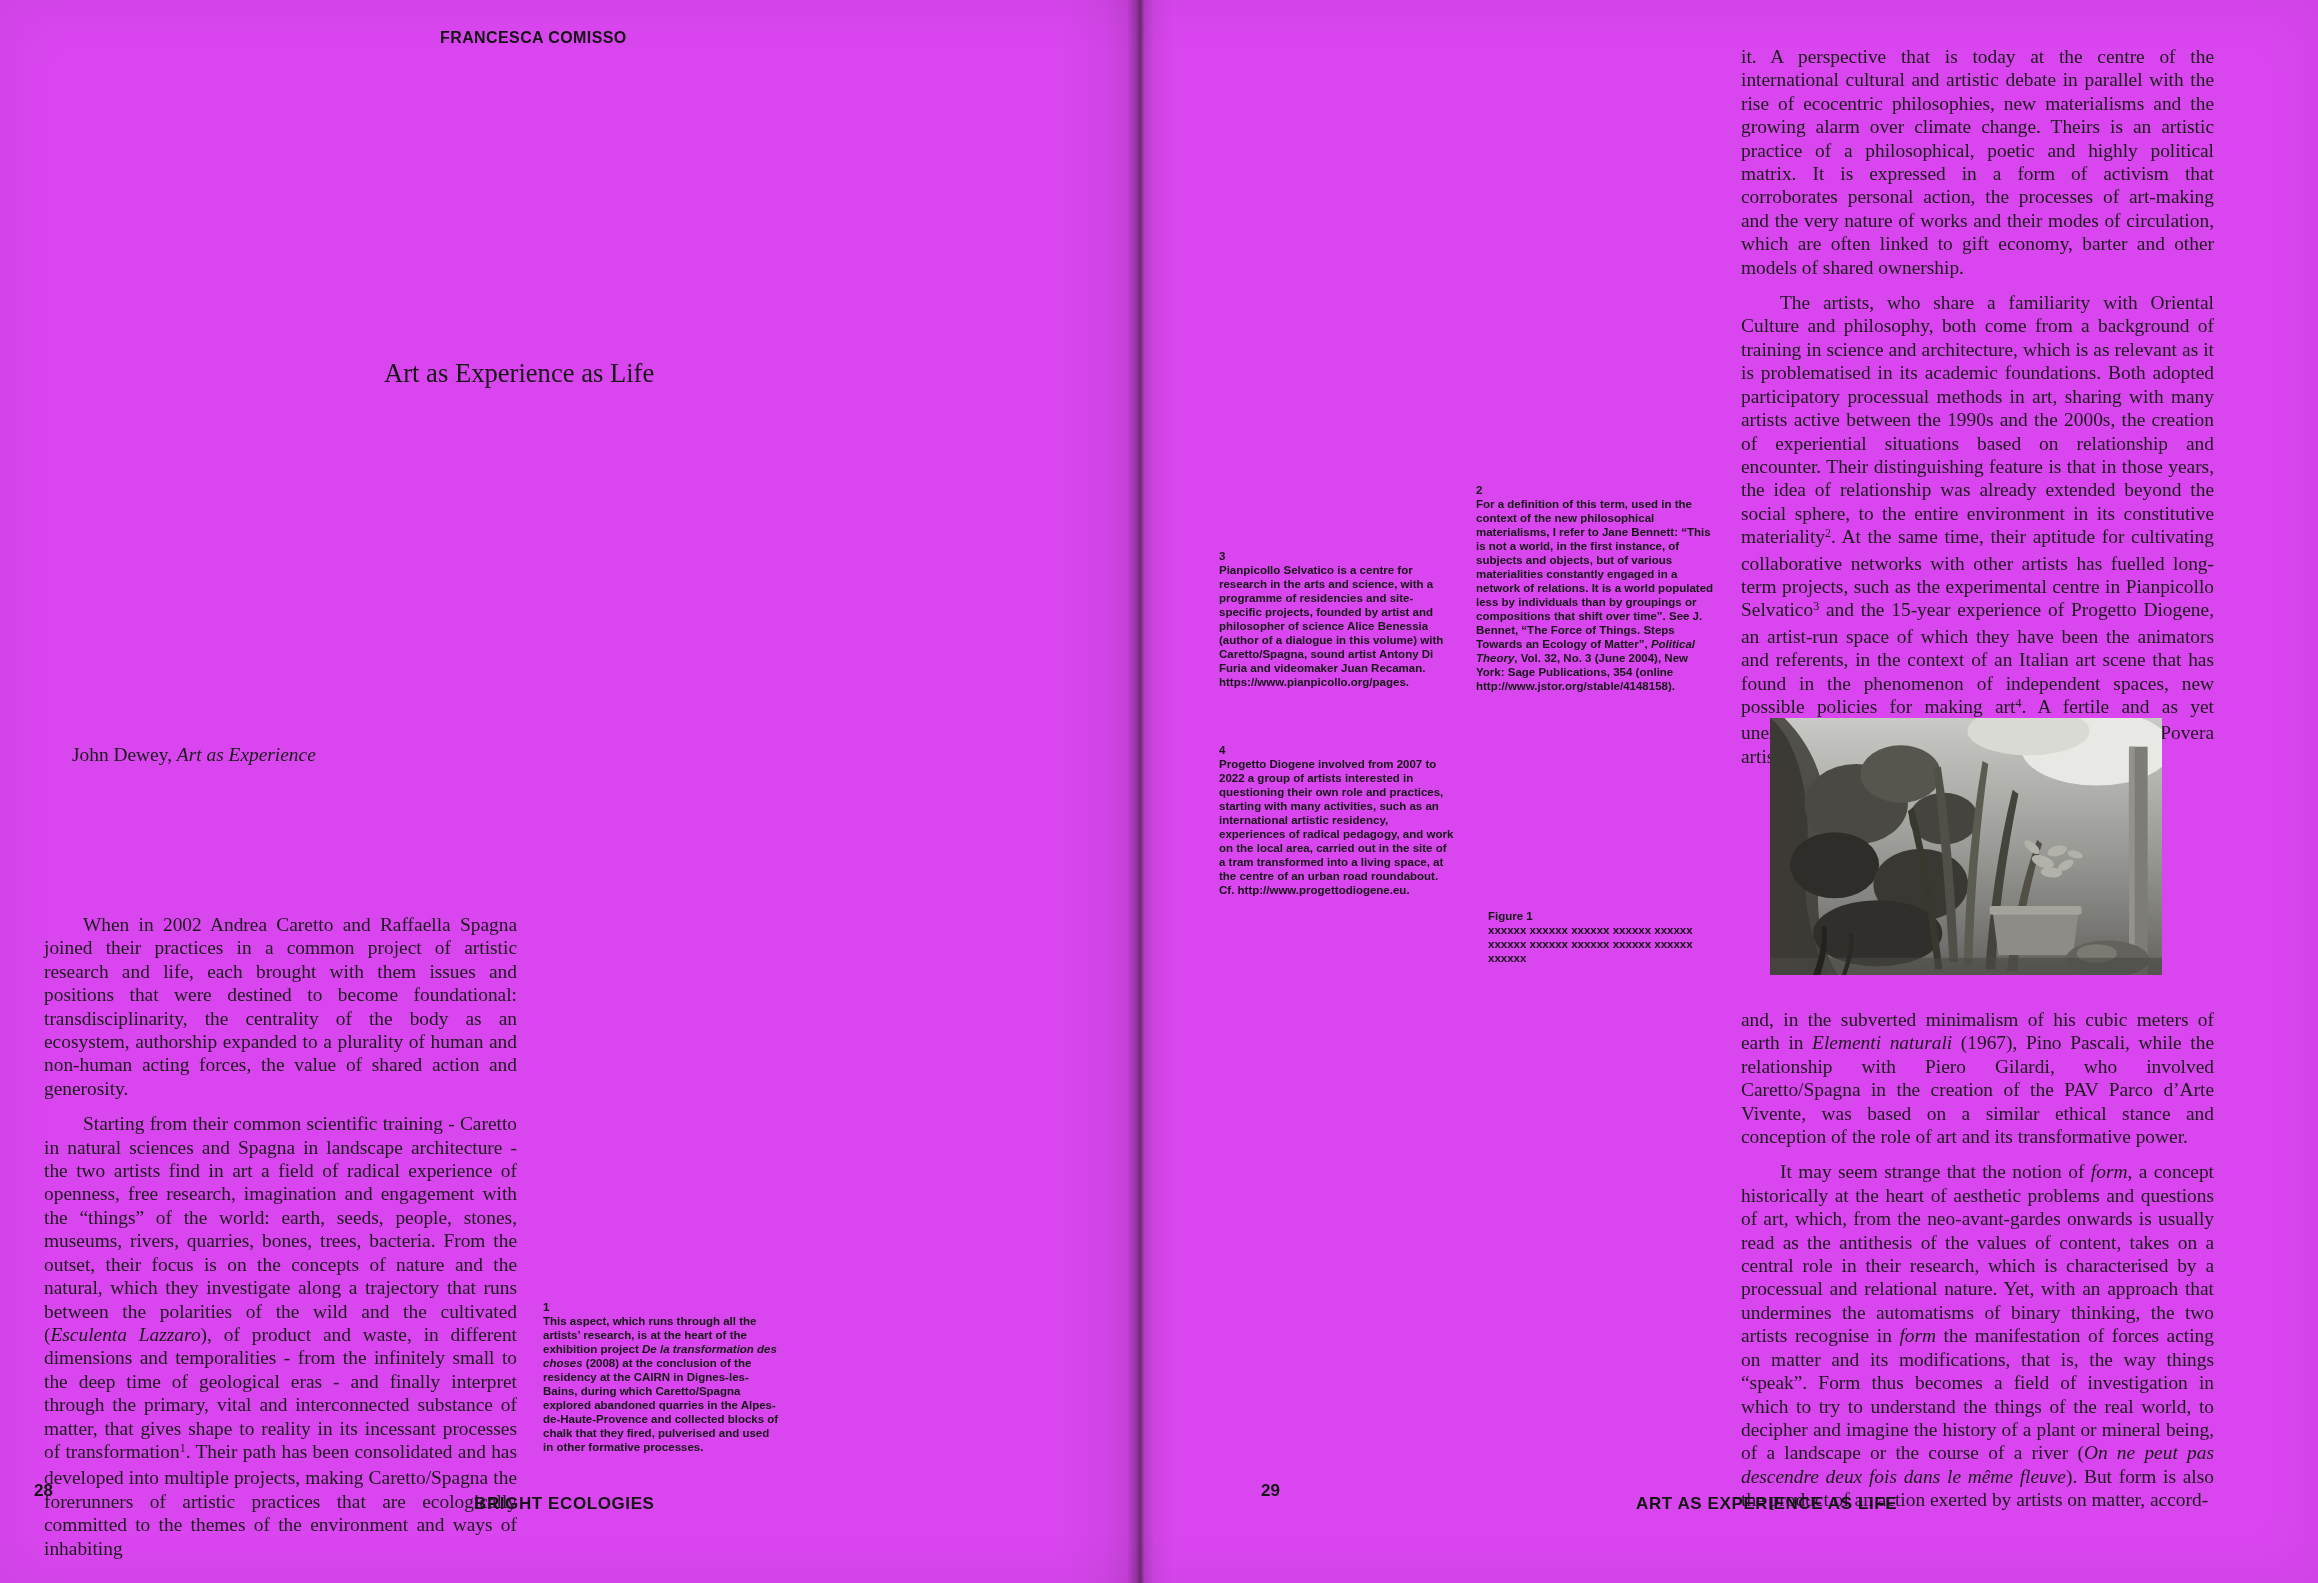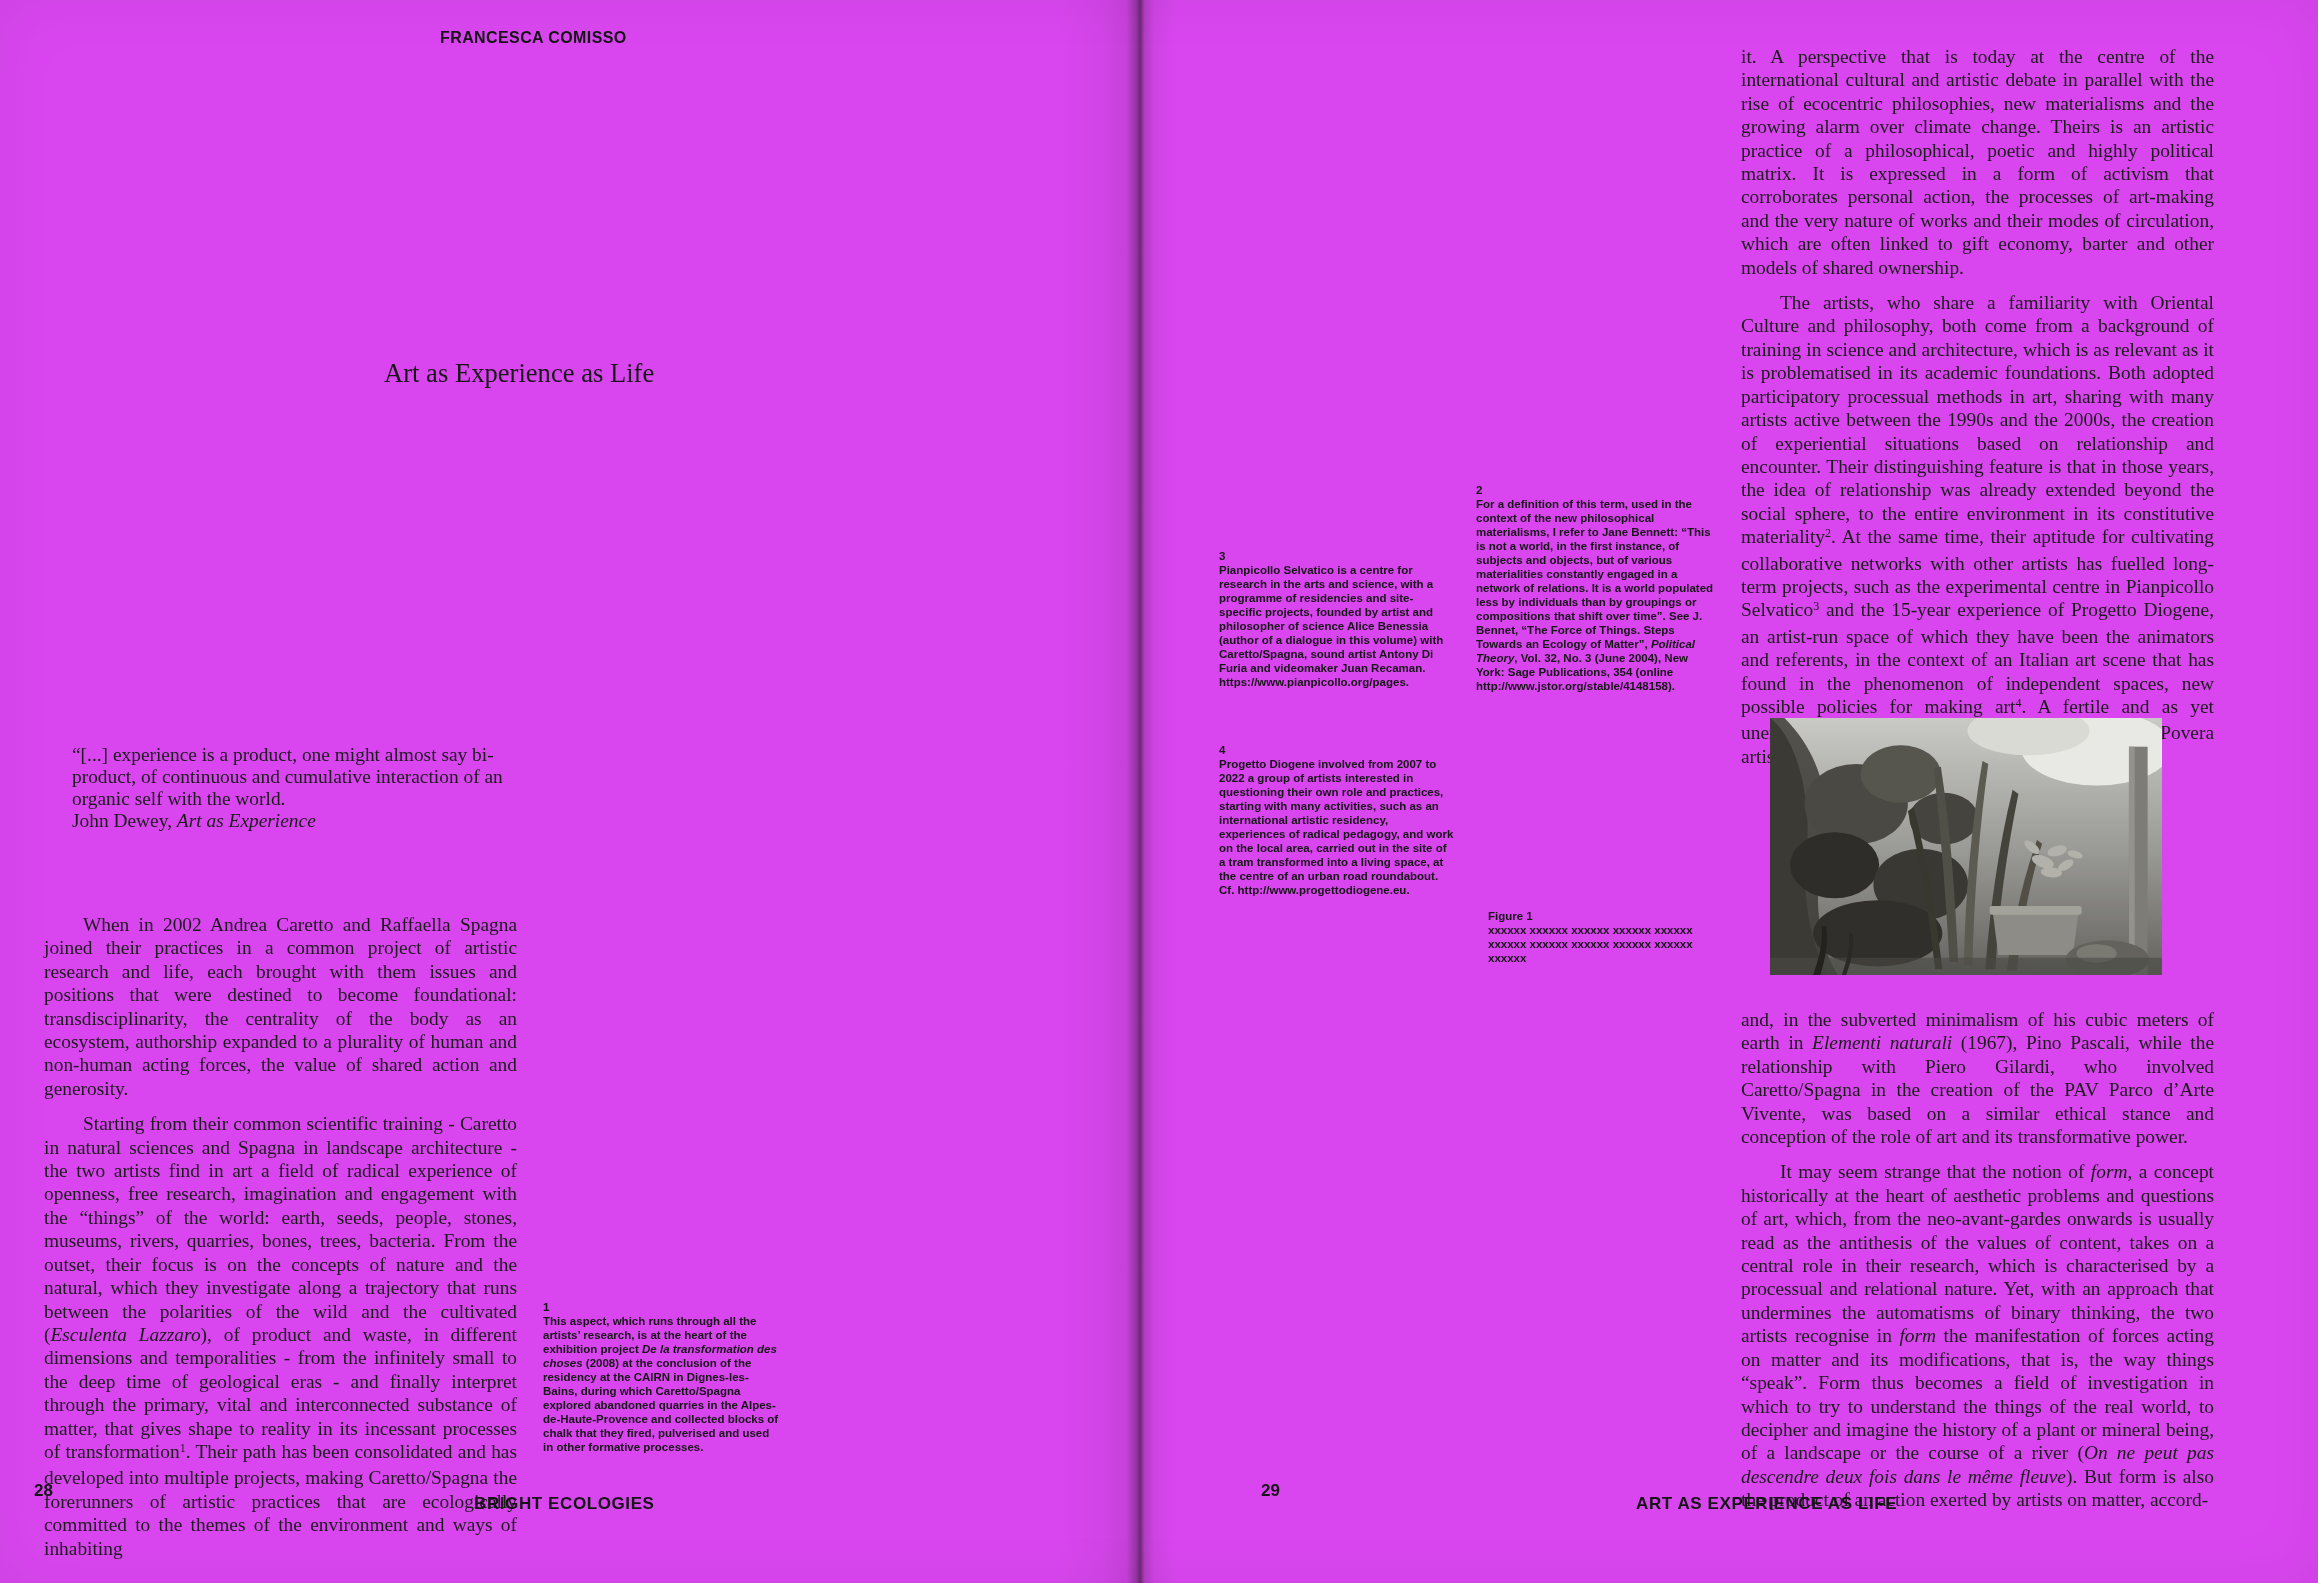--- a/index.html
+++ b/index.html
@@ -109,21 +109,20 @@
 <body>
 
 <div class="spread">
 
   <section class="page page-left">
     <div class="running-head">FRANCESCA COMISSO</div>
 
     <h1 class="essay-title">Art as Experience as Life</h1>
 
     <blockquote class="epigraph">
-      <p>“[...] experience is a product, one might almost say bi-product, of continuous and cumulative interaction of an organic self with the world.</p>
       <p><span>John Dewey, </span><i>Art as Experience</i></p>
     </blockquote>
 
     <div class="body-col left-body">
       <p class="p-indent"><span>When in 2002 Andrea Caretto and Raffaella Spagna joined their practices in a common project of artistic research and life, each brought with them issues and positions that were destined to become foundational: transdisciplinarity, the centrality of the body as an ecosystem, authorship expanded to a plurality of human and non-human acting forces, the value of shared action and generosity.</span></p>
       <p class="p-indent"><span>Starting from their common scientific training - Caretto in natural sciences and Spagna in landscape architecture - the two artists find in art a field of radical experience of openness, free research, imagination and engagement with the “things” of the world: earth, seeds, people, stones, museums, rivers, quarries, bones, trees, bacteria. From the outset, their focus is on the concepts of nature and the natural, which they investigate along a trajectory that runs between the polarities of the wild and the cultivated (</span><i>Esculenta Lazzaro</i><span>), of product and waste, in different dimensions and temporalities - from the infinitely small to the deep time of geological eras - and finally interpret through the primary, vital and interconnected substance of matter, that gives shape to reality in its incessant processes of transformation</span><sup>1</sup><span>. Their path has been consolidated and has developed into multiple projects, making Caretto/Spagna the forerunners of artistic practices that are ecologically committed to the themes of the environment and ways of inhabiting</span></p>
     </div>
 
     <aside class="footnote fn-1">
       <div class="fn-num">1</div>

